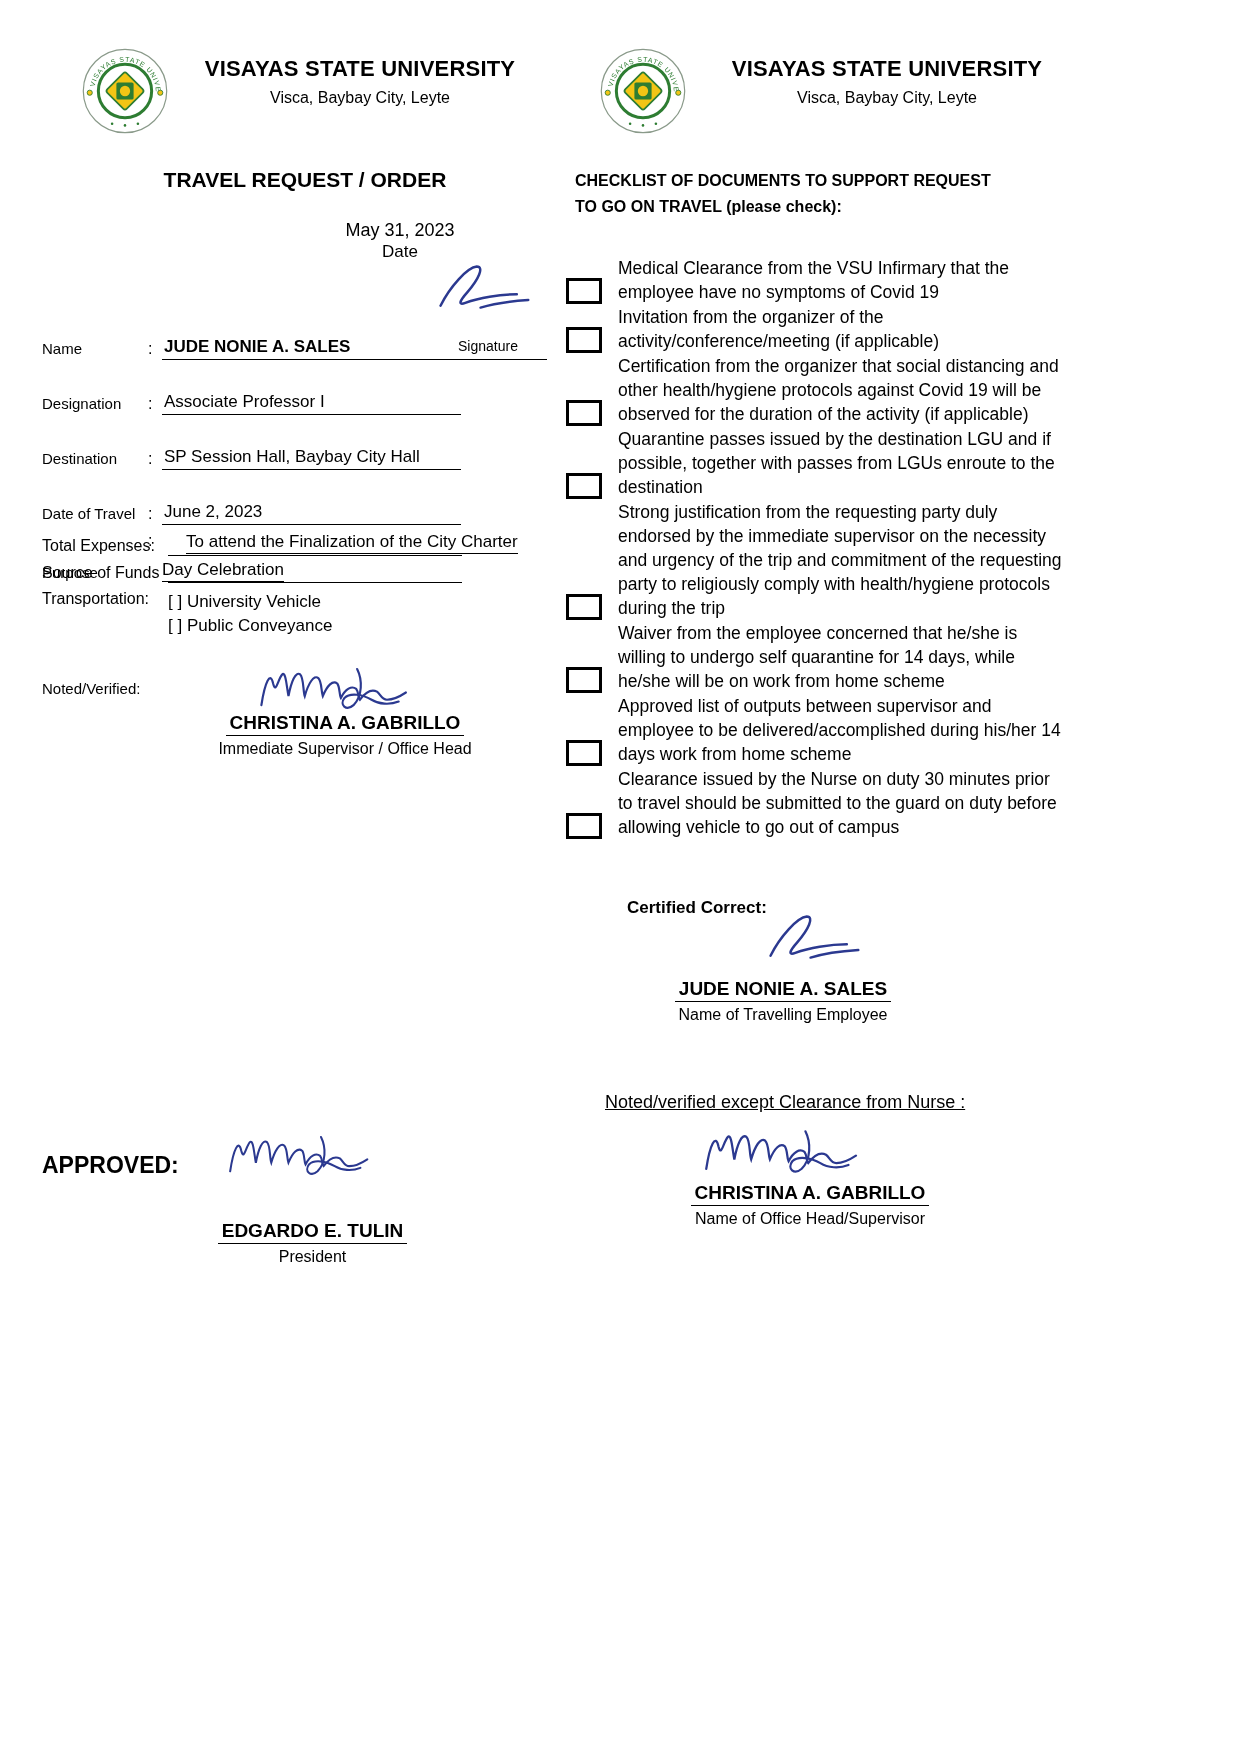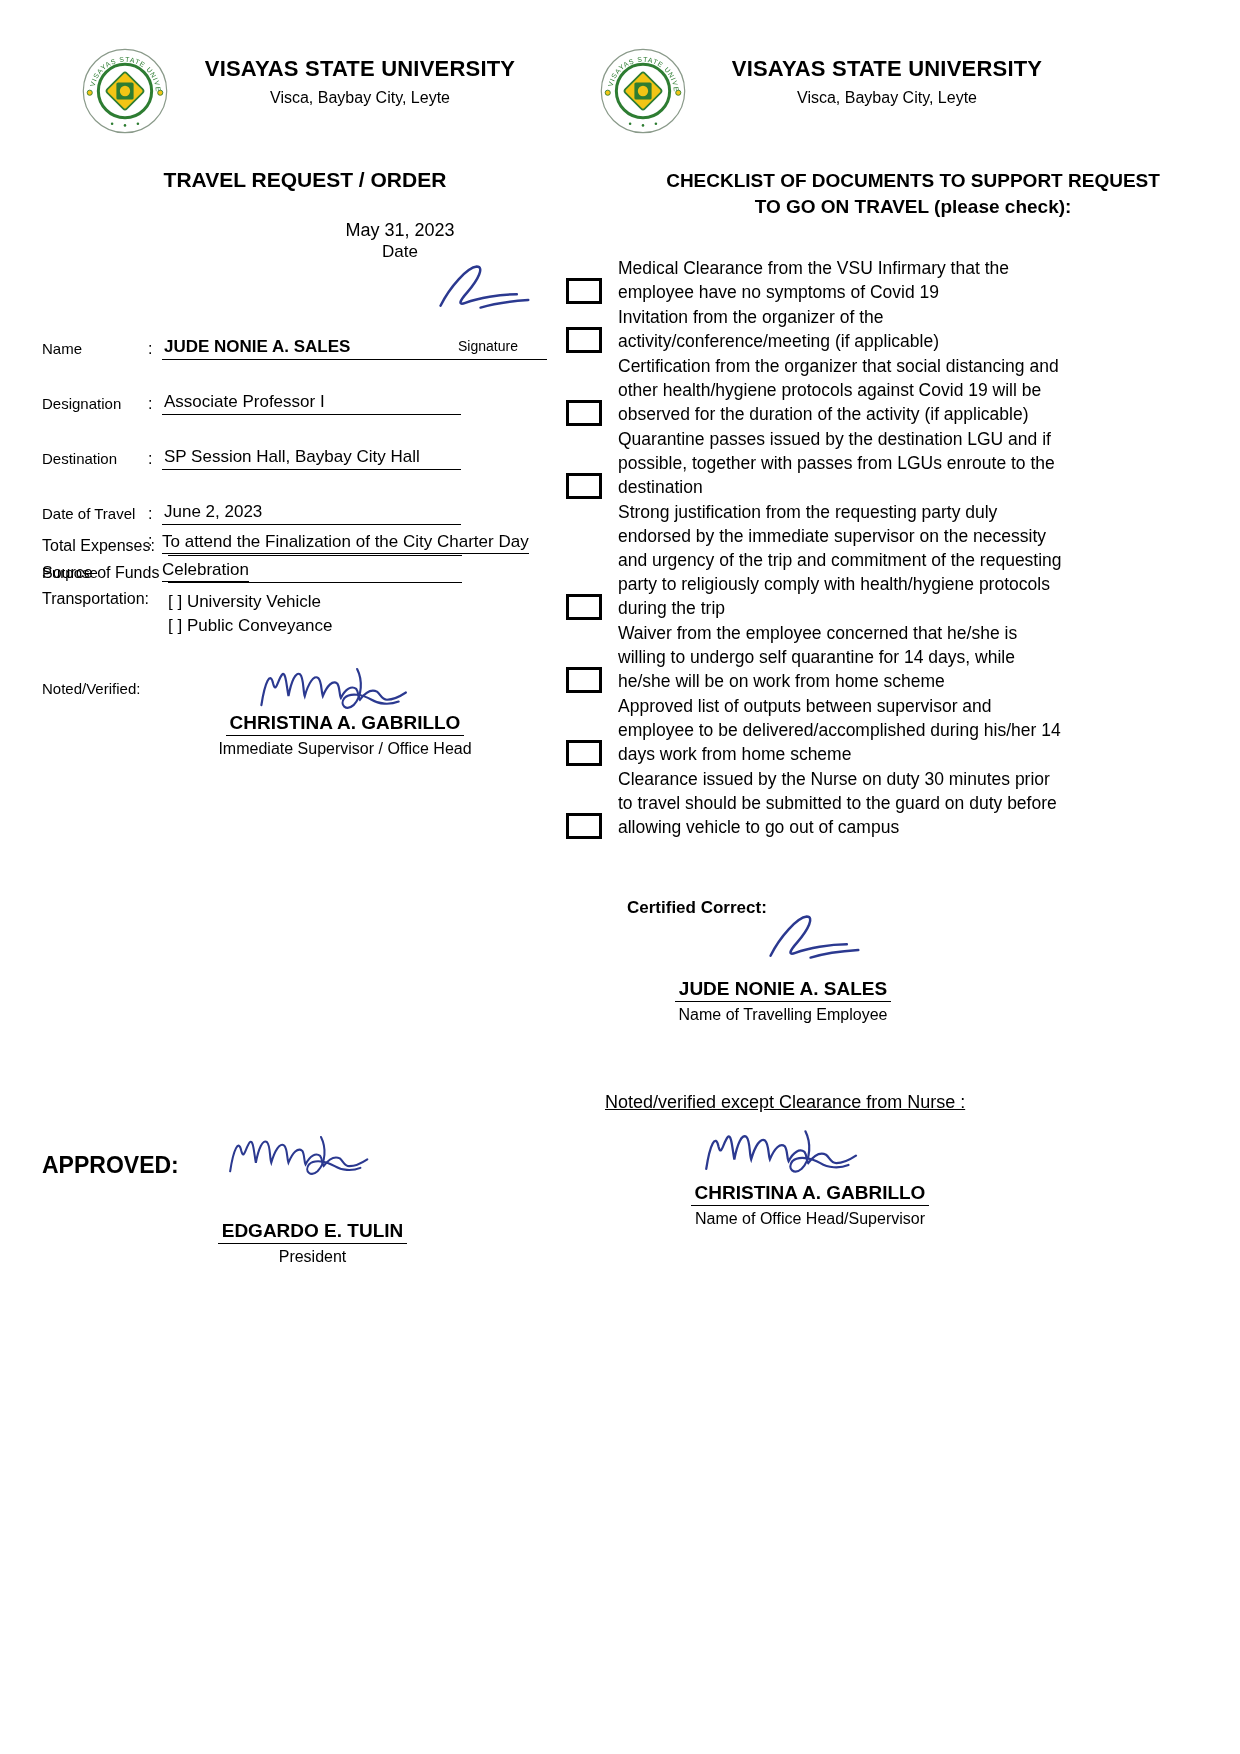--- a/index.html
+++ b/index.html
@@ -12,41 +12,41 @@
   .header.left {left:82px; top:48px; width:452px;}
   .header.right {left:600px; top:48px; width:470px;}
   .logo {width:86px; height:86px; flex:none;}
   .header-text {flex:1; text-align:center; padding-top:8px;}
   .univ {font-size:22px; font-weight:bold; letter-spacing:.2px;}
   .addr {font-size:16px; margin-top:7px;}
 
   
   .doc-title {position:absolute; left:60px; top:168px; width:490px; text-align:center;
               font-size:21px; font-weight:bold;}
-  .chk-title {position:absolute; left:593px; top:168px; width:640px; text-align:center;
-              font-size:19px; font-weight:bold; line-height:26px;}
+  .chk-title {position:absolute; left:575px; top:168px; width:640px; text-align:left;
+              font-size:16px; font-weight:bold; line-height:26px;}
 
   .date-block {position:absolute; left:250px; top:219px; width:300px; text-align:center;
                font-size:18px; line-height:22px;}
   .date-block .date-cap {font-size:17px;}
 
   
   .sig {position:absolute;}
 
   
   .fields {position:absolute; left:42px; top:308px; width:505px;}
   .frow {display:flex; align-items:flex-end; margin-bottom:3px; min-height:23px;}
   .flabel {width:106px; font-size:15px; padding-bottom:3px; flex:none;margin-top:32px;}
   .fcolon {width:14px; font-size:16px; padding-bottom:2px; flex:none;}
   .fvalue {font-size:17px; border-bottom:1.5px solid #000; padding:0 2px 2px 2px; width:295px;}
   .frow.name .fvalue {flex:1; width:auto; font-weight:bold;}
   .frow.purpose {align-items:flex-start;}
   .frow.purpose .flabel, .frow.purpose .fcolon {padding-top:4px;}
   .purpose-wrap {width:388px;}
-  .purpose-val {display:inline; font-size:17px; line-height:28px; border-bottom:1.5px solid #000; padding-bottom:2px;}
+  .purpose-val {display:inline; font-size:17px; line-height:28px; border-bottom:1.5px solid #000; padding-bottom:2px;margin-left:24px;}
   .sig-caption {position:absolute; left:458px; top:338px; font-size:14px;}
 
   
   .expenses {position:absolute; left:42px; top:536px; width:420px;}
   .erow {display:flex; align-items:flex-end; margin-bottom:7px;}
   .elabel {width:126px; font-size:16px; flex:none; padding-bottom:1px;}
   .eline {flex:1; border-bottom:1.5px solid #000; height:19px;}
   .erow.transport {align-items:flex-start; margin-top:2px;}
   .topts {font-size:17px; line-height:24px;}
 

